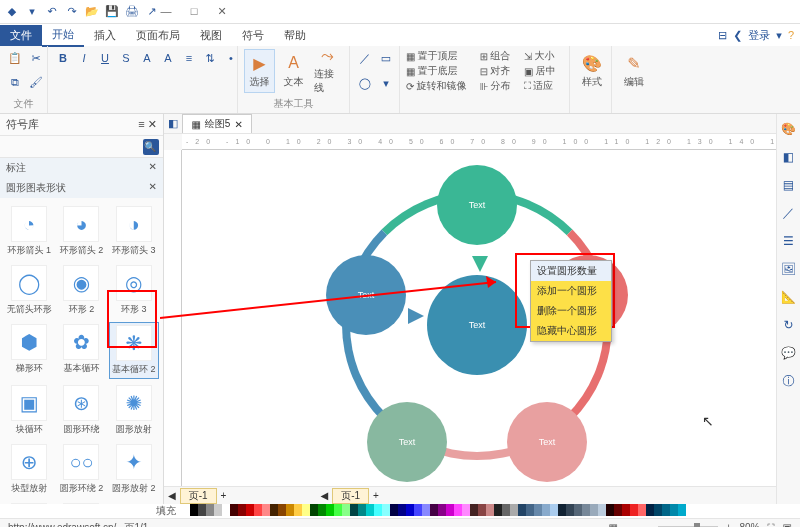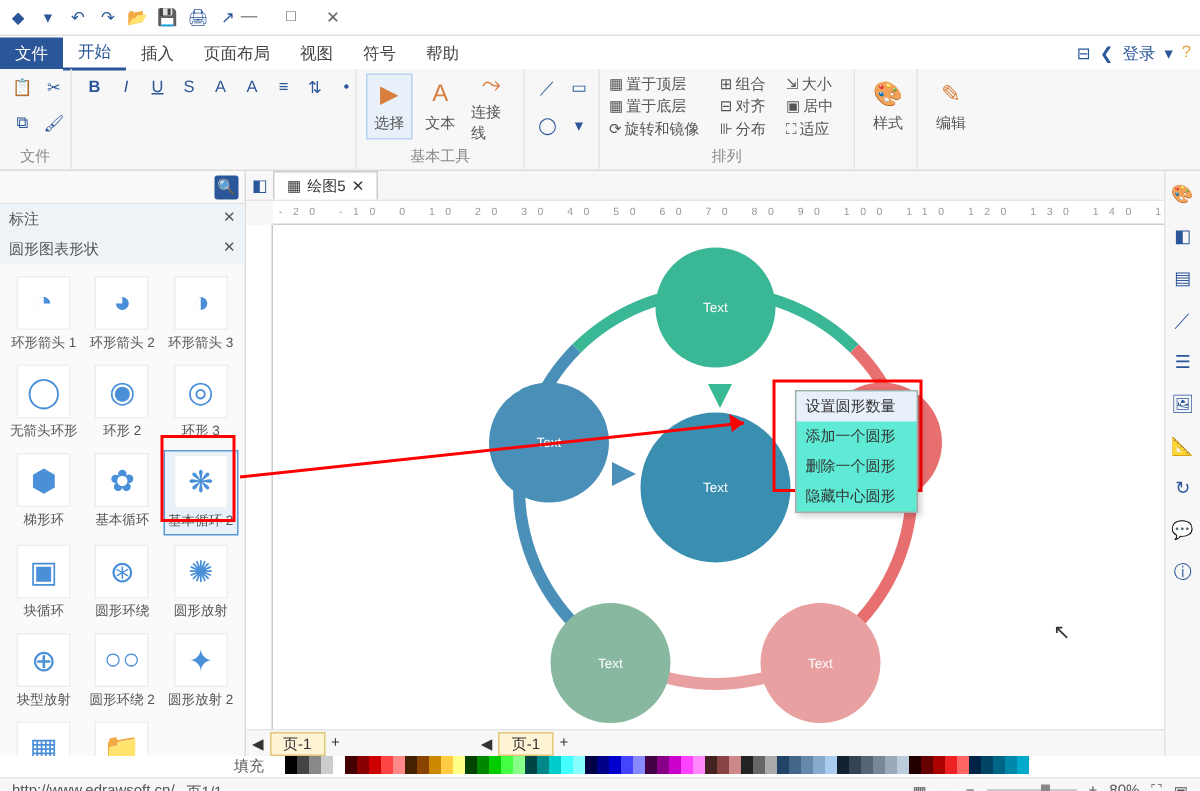--- a/index.html
+++ b/index.html
@@ -75,21 +75,21 @@
 .a1 { left: 160px; top: 96px; border-left: 8px solid transparent; border-right: 8px solid transparent; border-top: 16px solid #3ab795; }
 .a2 { left: 218px; top: 148px; border-top: 8px solid transparent; border-bottom: 8px solid transparent; border-right: 16px solid #e76f6f; }
 .a5 { left: 96px; top: 148px; border-top: 8px solid transparent; border-bottom: 8px solid transparent; border-left: 16px solid #4a8fb8; }
 
 
 .redbox1 { position: absolute; left: 107px; top: 290px; width: 50px; height: 58px; border: 2px solid #f00; pointer-events: none; }
 .redbox2 { position: absolute; left: 515px; top: 253px; width: 100px; height: 75px; border: 2px solid #f00; pointer-events: none; }
 .redarrow { position: absolute; left: 160px; top: 270px; width: 350px; height: 60px; pointer-events: none; }
 
 
-.ctxmenu { position: absolute; left: 530px; top: 260px; width: 82px; background: #5eead4; border: 1px solid #aaa; box-shadow: 2px 2px 4px rgba(0,0,0,.2); z-index: 50; }
+.ctxmenu { position: absolute; left: 530px; top: 260px; width: 82px; background: #fde047; border: 1px solid #aaa; box-shadow: 2px 2px 4px rgba(0,0,0,.2); z-index: 50; }
 .ctxmenu div { padding: 3px 6px; font-size: 10px; cursor: pointer; }
 .ctxmenu div:first-child { background: #e8f0fa; }
 .ctx-cursor { position: absolute; left: 520px; top: 263px; font-size: 14px; z-index: 60; }
 
 
 .righttool { width: 24px; background: #f7f7f7; border-left: 1px solid #e5e5e5; display: flex; flex-direction: column; gap: 10px; padding-top: 6px; align-items: center; }
 .righttool .ric { width: 18px; height: 18px; display: flex; align-items: center; justify-content: center; color: #2b579a; cursor: pointer; font-size: 12px; }
 
 
 .pagetabs { height: 18px; background: #f7f7f7; border-top: 1px solid #e5e5e5; display: flex; align-items: center; gap: 4px; padding-left: 4px; font-size: 10px; }
@@ -211,41 +211,44 @@
       <div>▦ <span>置于顶层</span></div>
       <div>⊞ <span>组合</span></div>
       <div>⇲ <span>大小</span></div>
       <div>▦ <span>置于底层</span></div>
       <div>⊟ <span>对齐</span></div>
       <div>▣ <span>居中</span></div>
       <div>⟳ <span>旋转和镜像</span></div>
       <div>⊪ <span>分布</span></div>
       <div>⛶ <span>适应</span></div>
     </div>
-    <div class="group-label">排列</div>
   </div>
   <div class="ribbon-group" style="width:42px">
     <div class="big-btn">
         <span class="ic">🎨</span>
         <span class="lb">样式</span>
       </div>
     <div class="group-label">&nbsp;</div>
   </div>
   <div class="ribbon-group" style="width:42px;border-right:none">
     <div class="big-btn">
         <span class="ic">✎</span>
         <span class="lb">编辑</span>
       </div>
     <div class="group-label">&nbsp;</div>
   </div>
 </div>
 
 <div class="main">
 
   <div class="leftpanel">
+    <div class="panel-head">
+      <span>符号库</span>
+      <span><span>≡</span> <span>✕</span></span>
+    </div>
     <div class="search-row">
       <input placeholder="" style="">
       <span class="sic">🔍</span>
     </div>
     <div class="cat-head">
         <span>标注</span>
         <span>✕</span>
       </div>
     <div class="cat-head">
         <span>圆形图表形状</span>

